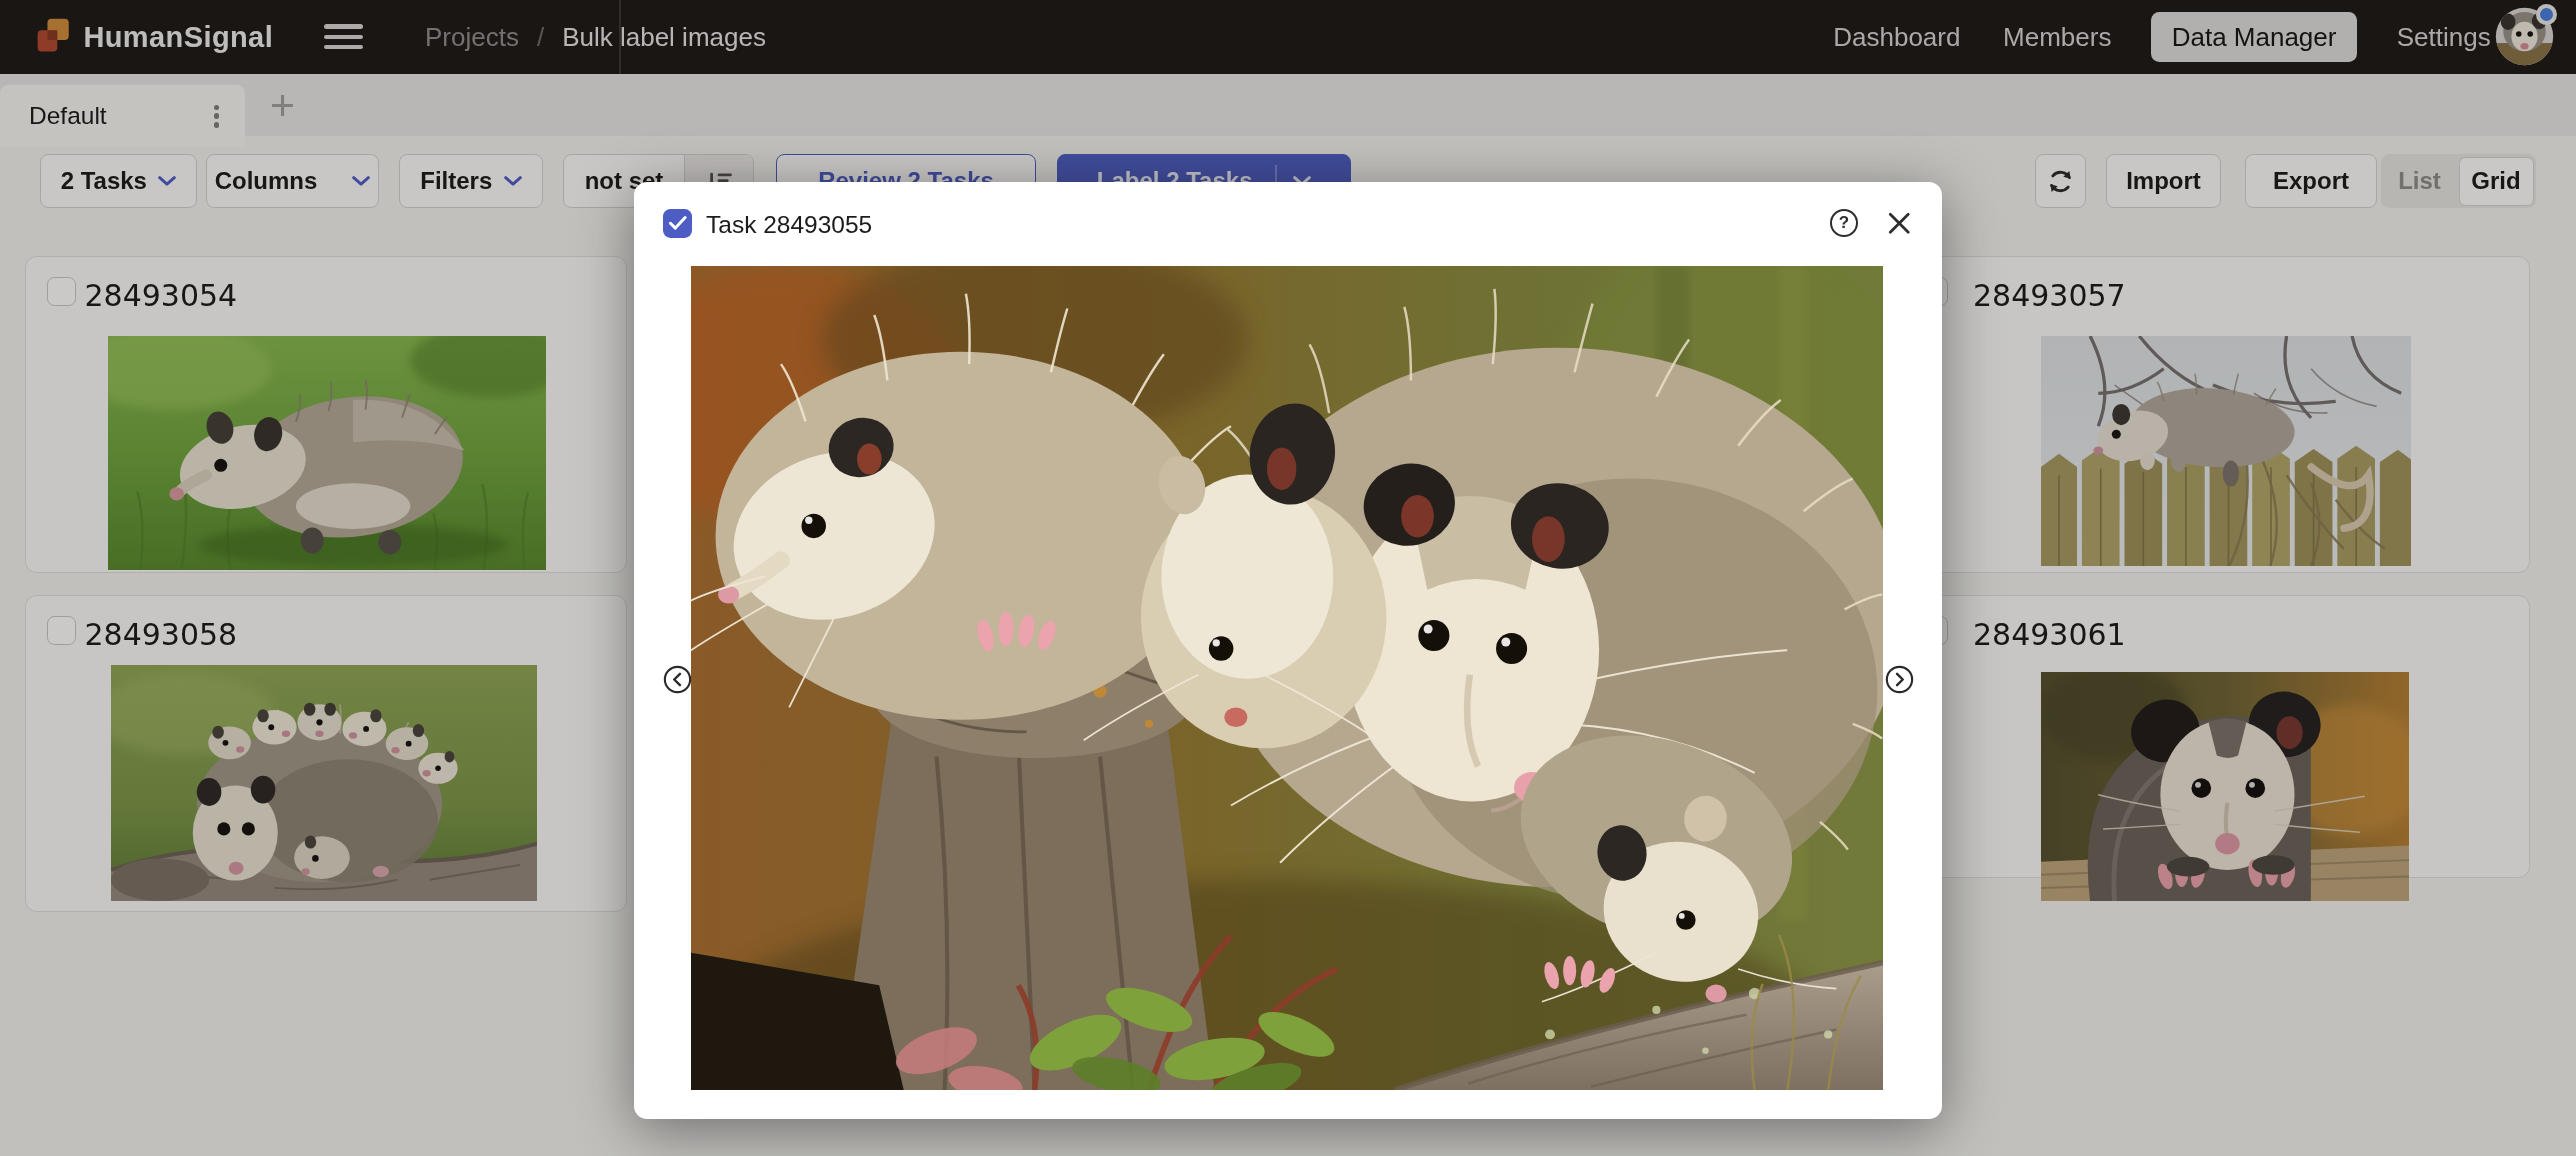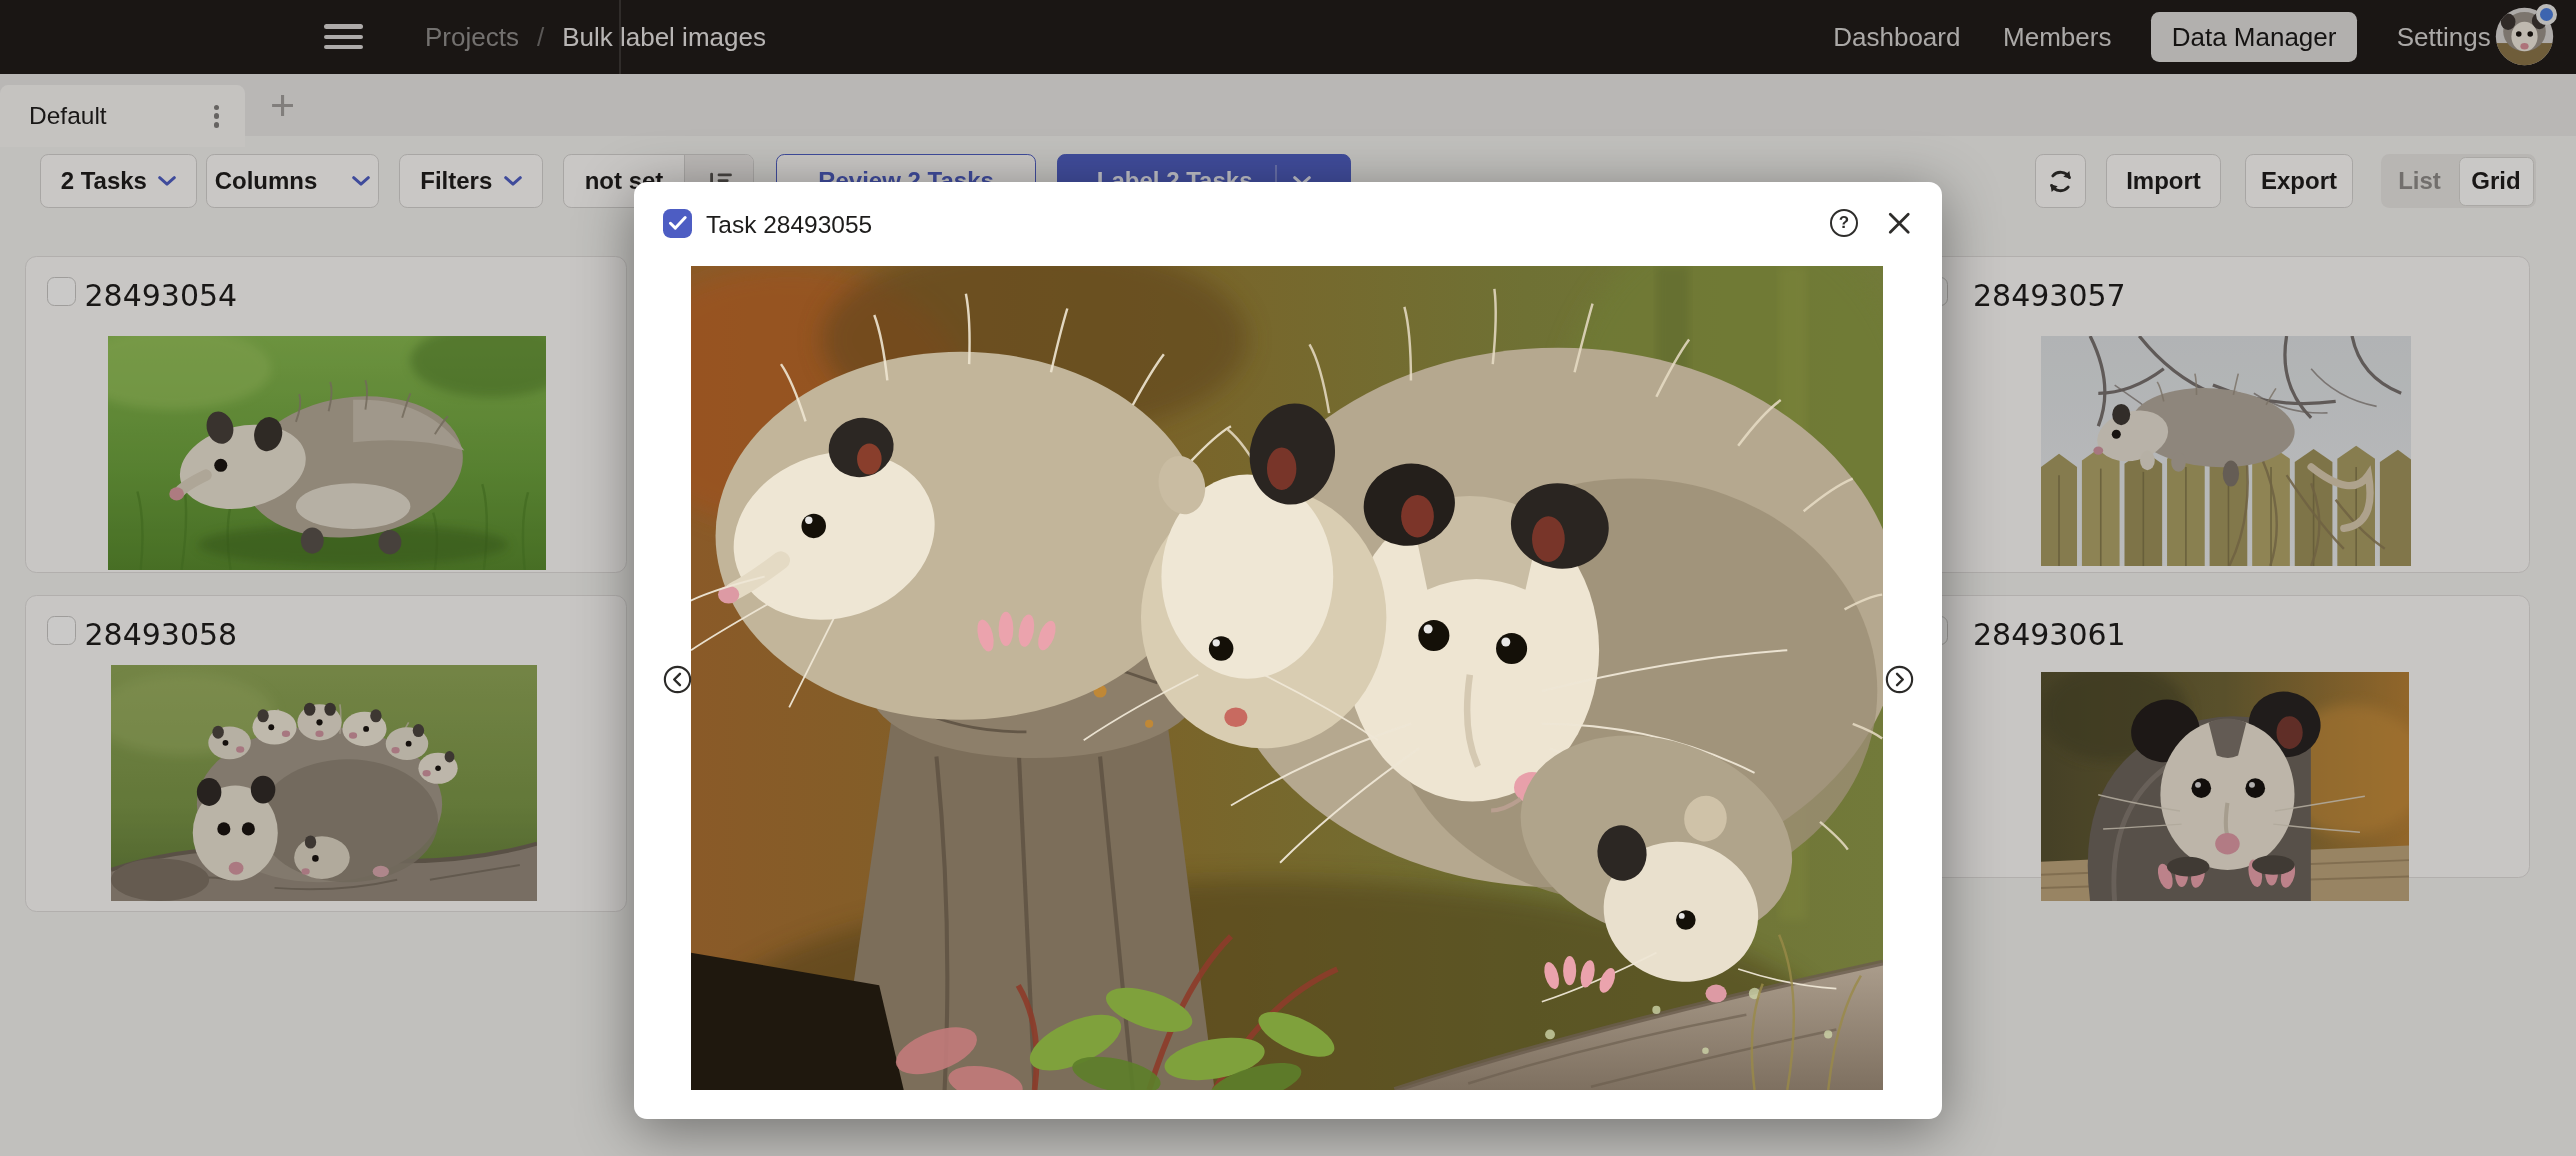--- a/index.html
+++ b/index.html
@@ -72,20 +72,30 @@
   .modal-img { position:absolute; left:57px; top:84px; width:1192px; height:824px; overflow:hidden; }
   .modal-img svg { display:block; width:100%; height:100%; }
   .nav-arrow { position:absolute; top:482px; width:31px; height:31px; cursor:pointer; }
   .nav-arrow.left { left:28px; }
   .nav-arrow.right { left:1250px; }
 </style>
 </head>
 <body>
 
 <div class="abs topnav">
+  <div class="abs brand">
+    <span>
+      <svg width="36" height="38" viewBox="0 0 44 46">
+        <rect x="14" y="2" width="26" height="26" rx="5" fill="#cf8c3c"></rect>
+        <rect x="2" y="16" width="24" height="26" rx="5" fill="#b14a30"></rect>
+        <rect x="14" y="16" width="12" height="12" fill="#8a3a24"></rect>
+      </svg>
+    </span>
+    <span class="brand-name">HumanSignal</span>
+  </div>
   <div class="abs hamburger">
       <span></span>
       <span></span>
       <span></span>
     </div>
   <div class="abs nav-divider"></div>
   <div class="abs breadcrumb">
     <span class="bc-section">Projects</span>
     <span class="bc-sep">/</span>
     <span class="bc-page">Bulk label images</span>
@@ -179,21 +189,21 @@
       <path d="M29 13 A12.5 12.5 0 0 0 8.5 11"></path>
       <path d="M7 23 A12.5 12.5 0 0 0 27.5 25"></path>
     </g>
     <polygon points="29,5 30.5,14.5 21.5,12" fill="#2b2a28"></polygon>
     <polygon points="7,31 5.5,21.5 14.5,24" fill="#2b2a28"></polygon>
   </svg>
 </div>
 <div class="btn" style="left:2106px;width:115px;">
   <span>Import</span>
 </div>
-<div class="btn" style="left:2245px;width:108px;">
+<div class="btn" style="left:2245px;width:132px;">
   <span>Export</span>
 </div>
 <div class="view-toggle">
   <div class="view-list">List</div>
   <div class="view-grid">Grid</div>
 </div>
 
 <div class="card" style="left:24.5px;top:256px;width:602px;height:317px;">
   <span class="cbx"></span>
   <span class="card-id" style="left:59px;">28493054</span>

